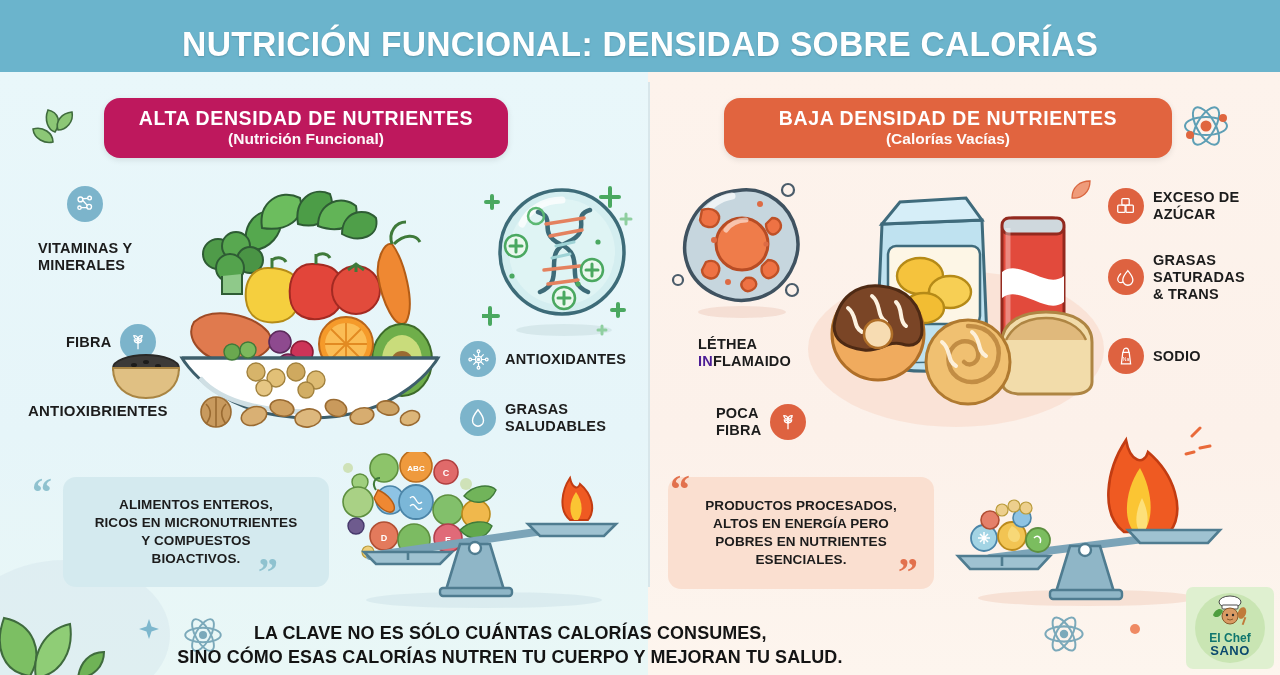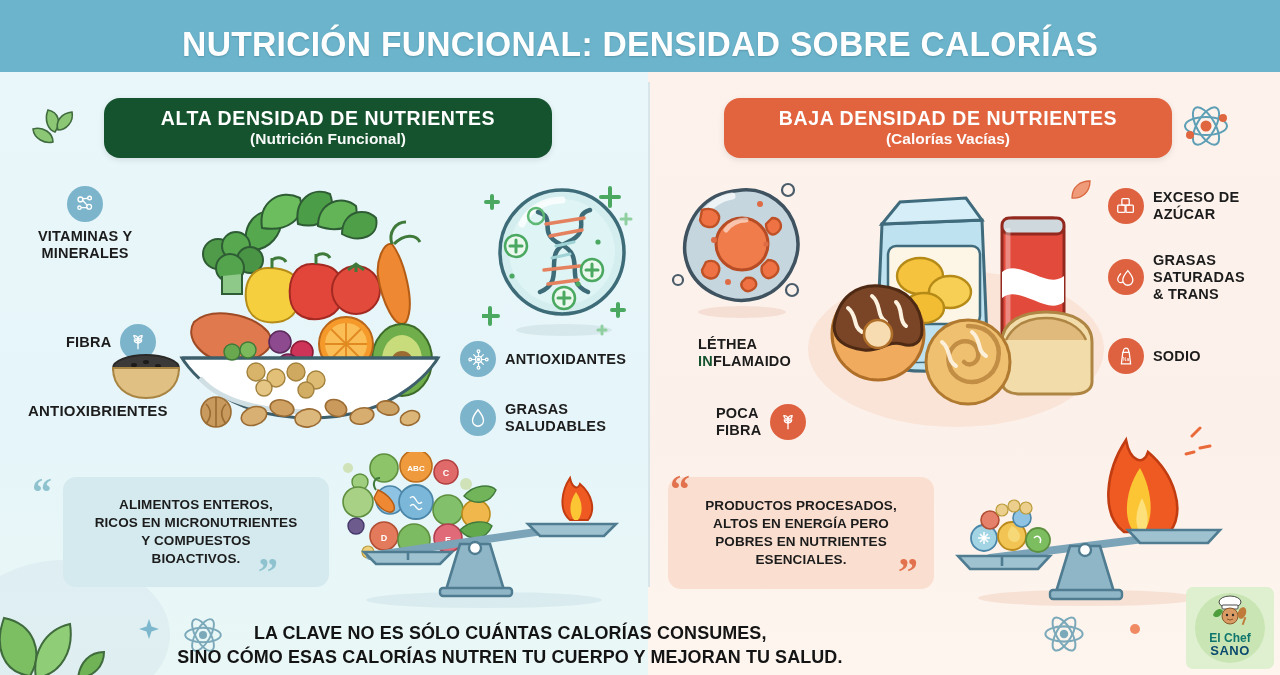--- a/index.html
+++ b/index.html
@@ -44,21 +44,21 @@
 
   
   .pill {
     position:absolute;
     border-radius:16px;
     display:flex; flex-direction:column; align-items:center; justify-content:center;
     text-align:center;
     box-shadow:0 2px 6px rgba(0,0,0,.10);
     color:#fff;
   }
-  .pill-left { left:104px; top:98px; width:448px; height:60px; background:#14532d; }
+  .pill-left { left:104px; top:98px; width:404px; height:60px; background:#be185d; }
   .pill-right { left:724px; top:98px; width:448px; height:60px; background:#e1643f; }
   .pill-title { font-size:19.5px; font-weight:bold; letter-spacing:.6px; line-height:1.05; }
   .pill-sub { font-size:15.5px; font-weight:bold; margin-top:1px; opacity:.97; }
 
   
   .feat { position:absolute; display:flex; align-items:center; gap:9px; }
   .feat-text {
     font-size:14.5px; font-weight:bold; color:#1c1c1c;
     line-height:1.16; letter-spacing:.2px;
   }
@@ -204,21 +204,21 @@
   <div class="feat" style="left:38px;top:186px;flex-direction:column;align-items:center;gap:6px;">
     <div class="badge blue">
       <svg width="22" height="22" viewBox="0 0 24 24" fill="none" stroke="#fff" stroke-width="1.5">
         <circle cx="7" cy="7" r="2.6"></circle>
           <circle cx="17" cy="5.5" r="2"></circle>
         <circle cx="16.5" cy="15" r="2.6"></circle>
           <circle cx="6" cy="16" r="1.8"></circle>
         <path d="M9.4 8 L14.5 13.5 M9 6.3 L15 5.8 M14.6 16 L7.7 16"></path>
       </svg>
     </div>
-    <div class="feat-text" style="text-align:center;white-space:pre-line;">VITAMINAS Y
+    <div class="feat-text" style="text-align:left;white-space:pre-line;margin-top:12px;">VITAMINAS Y
 MINERALES</div>
   </div>
 
   <div class="feat" style="left:66px;top:324px;">
     <div class="feat-text">FIBRA</div>
     <div class="badge blue">
       <svg width="22" height="22" viewBox="0 0 24 24" fill="none" stroke="#fff" stroke-width="1.4">
         <path d="M12 20 L12 8"></path>
           <path d="M12 9 C9 9 7.5 7 7.5 5 C10 5 12 6.5 12 9 Z"></path>
         <path d="M12 9 C15 9 16.5 7 16.5 5 C14 5 12 6.5 12 9 Z"></path>
@@ -289,21 +289,21 @@
         <path d="M7 8 C7 5.5 8 3.5 10 3.5 C12 3.5 13 5.5 13 8"></path>
         <text x="10" y="17" font-size="5.5" fill="#fff" stroke="none" text-anchor="middle" font-family="Liberation Sans, sans-serif">Na</text>
       </svg>
     </div>
     <div class="feat-text">SODIO</div>
   </div>
 
   <div class="feat" style="left:698px;top:336px;flex-direction:column;align-items:flex-start;gap:0;">
     <div class="feat-text">LÉTHEA
 </div>
-    <div class="feat-text"><span style="color:#14532d;">IN</span><span>FLAMAIDO</span></div>
+    <div class="feat-text"><span style="color:#4c1d95;">IN</span><span>FLAMAIDO</span></div>
   </div>
 
   <div class="feat" style="left:716px;top:404px;">
     <div class="feat-text" style="white-space:pre-line;">POCA
 FIBRA</div>
     <div class="badge orange">
       <svg width="22" height="22" viewBox="0 0 24 24" fill="none" stroke="#fff" stroke-width="1.4">
         <path d="M12 20 L12 8"></path>
           <path d="M12 9 C9 9 7.5 7 7.5 5 C10 5 12 6.5 12 9 Z"></path>
         <path d="M12 9 C15 9 16.5 7 16.5 5 C14 5 12 6.5 12 9 Z"></path>

